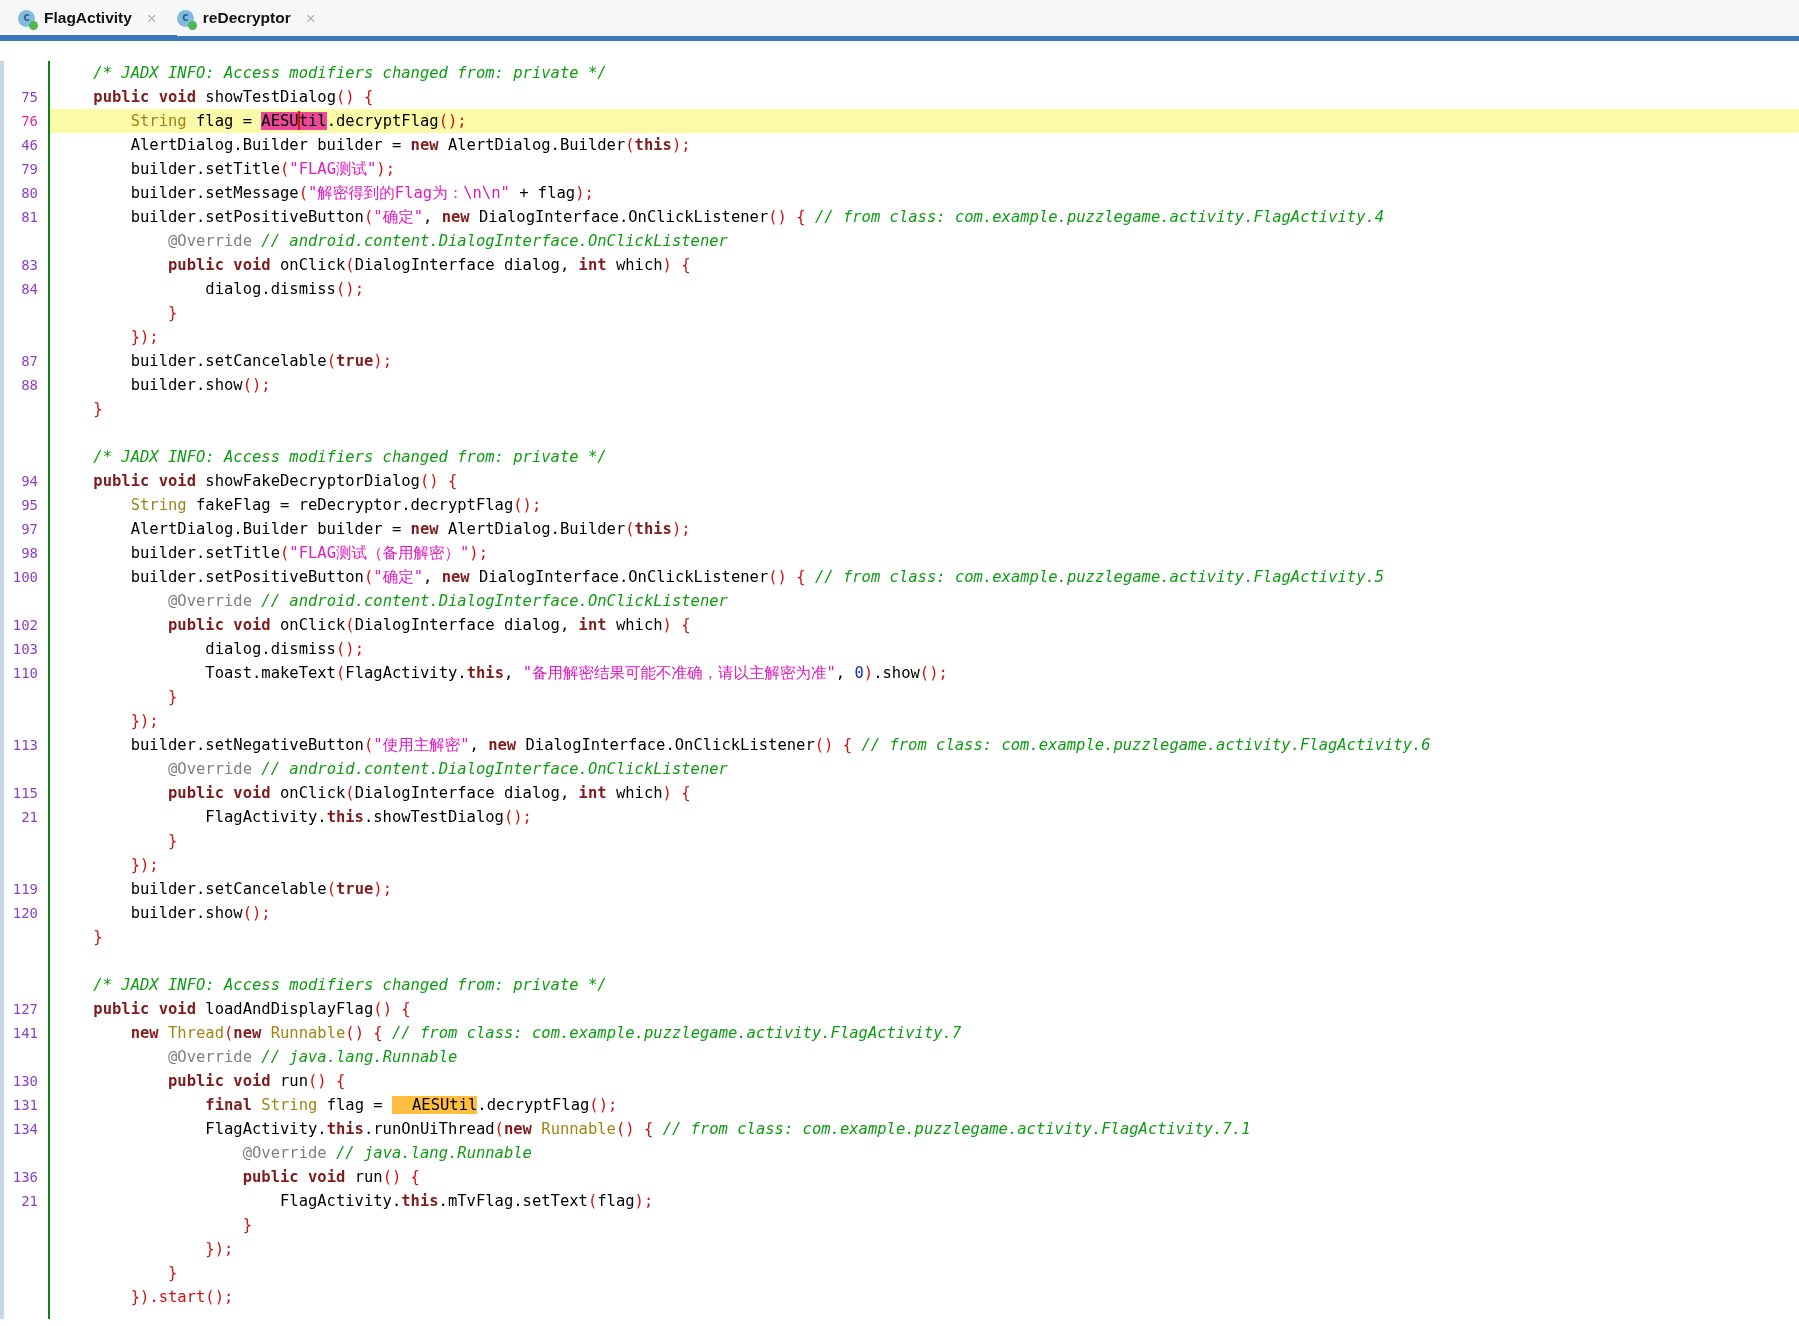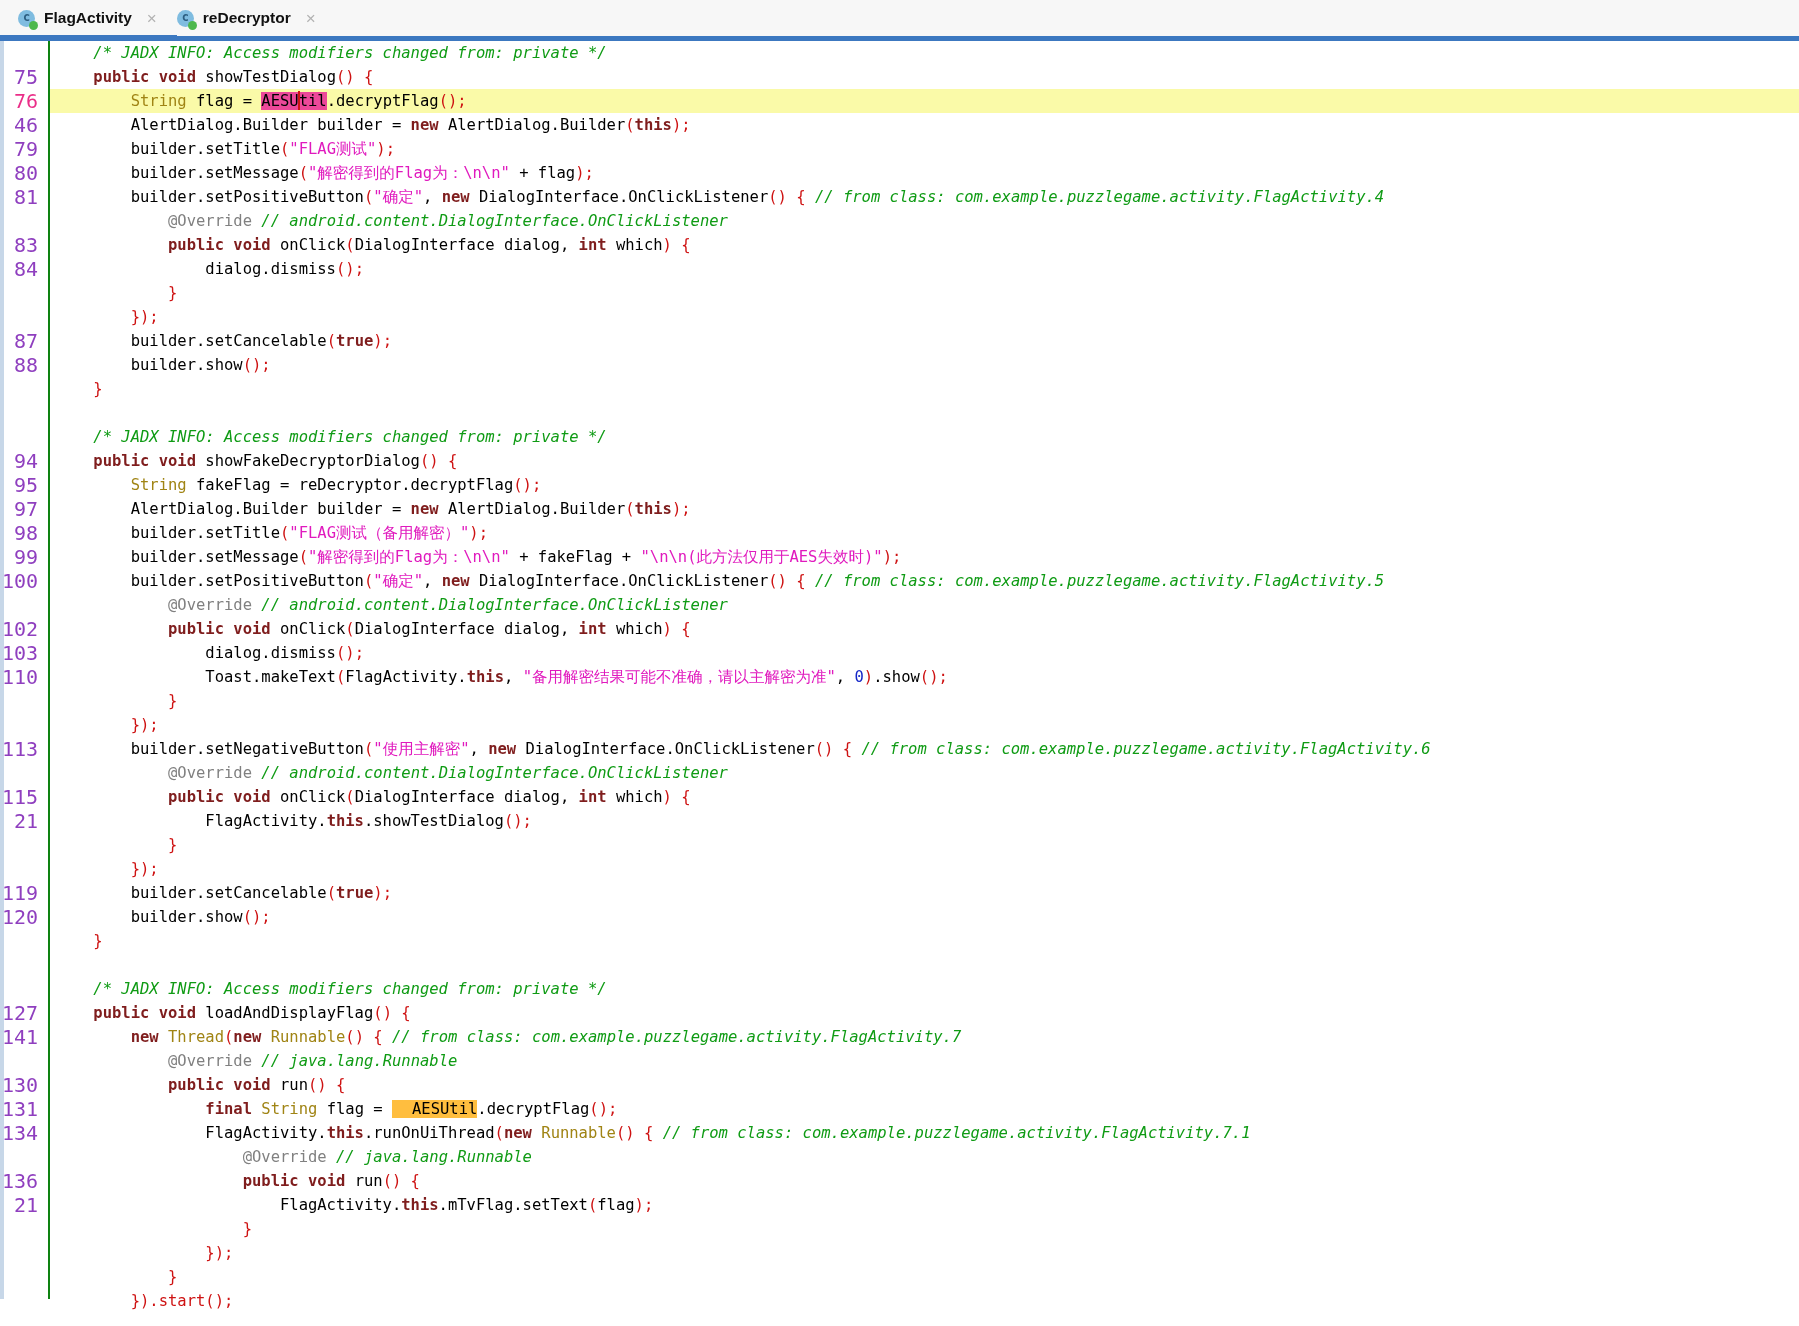--- a/index.html
+++ b/index.html
@@ -70,20 +70,21 @@
     border-radius:50%;
     background:#4db84d;
   }
 
   
   .editor{
     position:relative;
     width:1799px;
     height:1258px;
     background:#ffffff;
+    margin-top:20px;
   }
   .left-strip{
     position:absolute;
     left:0;top:0;bottom:0;
     width:4px;
     background:#c7d7e8;
   }
   .gutter-line{
     position:absolute;
     left:48px;top:0;bottom:0;
@@ -106,21 +107,21 @@
     content:"";
     position:absolute;
     left:50px;right:0;top:0;bottom:0;
     background:#fafaa8;
   }
   .num{
     position:absolute;
     left:0;top:0;
     width:38px;
     text-align:right;
-    font-size:20px;
+    font-size:14px;
     color:#8f3fbf;
     z-index:2;
   }
   .num.numcur{color:#ea2e88;}
   .codeline{
     position:relative;
     display:block;
     padding-left:56px;
     z-index:1;
   }
@@ -184,21 +185,20 @@
       <div class="row"><span class="num"></span><span class="codeline"><span class="tk-p">        </span><span class="tk-r">});</span></span></div>
       <div class="row"><span class="num">87</span><span class="codeline"><span class="tk-p">        builder.setCancelable</span><span class="tk-r">(</span><span class="tk-k">true</span><span class="tk-r">);</span></span></div>
       <div class="row"><span class="num">88</span><span class="codeline"><span class="tk-p">        builder.show</span><span class="tk-r">();</span></span></div>
       <div class="row"><span class="num"></span><span class="codeline"><span class="tk-p">    </span><span class="tk-r">}</span></span></div>
       <div class="row"><span class="num"></span><span class="codeline"></span></div>
       <div class="row"><span class="num"></span><span class="codeline"><span class="tk-p">    </span><span class="tk-c">/* JADX INFO: Access modifiers changed from: private */</span></span></div>
       <div class="row"><span class="num">94</span><span class="codeline"><span class="tk-p">    </span><span class="tk-k">public void</span><span class="tk-p"> showFakeDecryptorDialog</span><span class="tk-r">() {</span></span></div>
       <div class="row"><span class="num">95</span><span class="codeline"><span class="tk-p">        </span><span class="tk-y">String</span><span class="tk-p"> fakeFlag = reDecryptor.decryptFlag</span><span class="tk-r">();</span></span></div>
       <div class="row"><span class="num">97</span><span class="codeline"><span class="tk-p">        AlertDialog.Builder builder = </span><span class="tk-k">new</span><span class="tk-p"> AlertDialog.Builder</span><span class="tk-r">(</span><span class="tk-k">this</span><span class="tk-r">);</span></span></div>
       <div class="row"><span class="num">98</span><span class="codeline"><span class="tk-p">        builder.setTitle</span><span class="tk-r">(</span><span class="tk-s">"FLAG测试（备用解密）"</span><span class="tk-r">);</span></span></div>
-      <div class="row"><span class="num">99</span><span class="codeline"><span class="tk-p">        builder.setMessage</span><span class="tk-r">(</span><span class="tk-s">"解密得到的Flag为：\n\n"</span><span class="tk-p"> + fakeFlag + </span><span class="tk-s">"\n\n(此方法仅用于AES失效时)"</span><span class="tk-r">);</span></span></div>
       <div class="row"><span class="num">100</span><span class="codeline"><span class="tk-p">        builder.setPositiveButton</span><span class="tk-r">(</span><span class="tk-s">"确定"</span><span class="tk-p">, </span><span class="tk-k">new</span><span class="tk-p"> DialogInterface.OnClickListener</span><span class="tk-r">() { </span><span class="tk-c">// from class: com.example.puzzlegame.activity.FlagActivity.5</span></span></div>
       <div class="row"><span class="num"></span><span class="codeline"><span class="tk-p">            </span><span class="tk-a">@Override</span><span class="tk-p"> </span><span class="tk-c">// android.content.DialogInterface.OnClickListener</span></span></div>
       <div class="row"><span class="num">102</span><span class="codeline"><span class="tk-p">            </span><span class="tk-k">public void</span><span class="tk-p"> onClick</span><span class="tk-r">(</span><span class="tk-p">DialogInterface dialog, </span><span class="tk-i">int</span><span class="tk-p"> which</span><span class="tk-r">) {</span></span></div>
       <div class="row"><span class="num">103</span><span class="codeline"><span class="tk-p">                dialog.dismiss</span><span class="tk-r">();</span></span></div>
       <div class="row"><span class="num">110</span><span class="codeline"><span class="tk-p">                Toast.makeText</span><span class="tk-r">(</span><span class="tk-p">FlagActivity.</span><span class="tk-k">this</span><span class="tk-p">, </span><span class="tk-s">"备用解密结果可能不准确，请以主解密为准"</span><span class="tk-p">, </span><span class="tk-n">0</span><span class="tk-r">)</span><span class="tk-p">.show</span><span class="tk-r">();</span></span></div>
       <div class="row"><span class="num"></span><span class="codeline"><span class="tk-p">            </span><span class="tk-r">}</span></span></div>
       <div class="row"><span class="num"></span><span class="codeline"><span class="tk-p">        </span><span class="tk-r">});</span></span></div>
       <div class="row"><span class="num">113</span><span class="codeline"><span class="tk-p">        builder.setNegativeButton</span><span class="tk-r">(</span><span class="tk-s">"使用主解密"</span><span class="tk-p">, </span><span class="tk-k">new</span><span class="tk-p"> DialogInterface.OnClickListener</span><span class="tk-r">() { </span><span class="tk-c">// from class: com.example.puzzlegame.activity.FlagActivity.6</span></span></div>
       <div class="row"><span class="num"></span><span class="codeline"><span class="tk-p">            </span><span class="tk-a">@Override</span><span class="tk-p"> </span><span class="tk-c">// android.content.DialogInterface.OnClickListener</span></span></div>
       <div class="row"><span class="num">115</span><span class="codeline"><span class="tk-p">            </span><span class="tk-k">public void</span><span class="tk-p"> onClick</span><span class="tk-r">(</span><span class="tk-p">DialogInterface dialog, </span><span class="tk-i">int</span><span class="tk-p"> which</span><span class="tk-r">) {</span></span></div>

